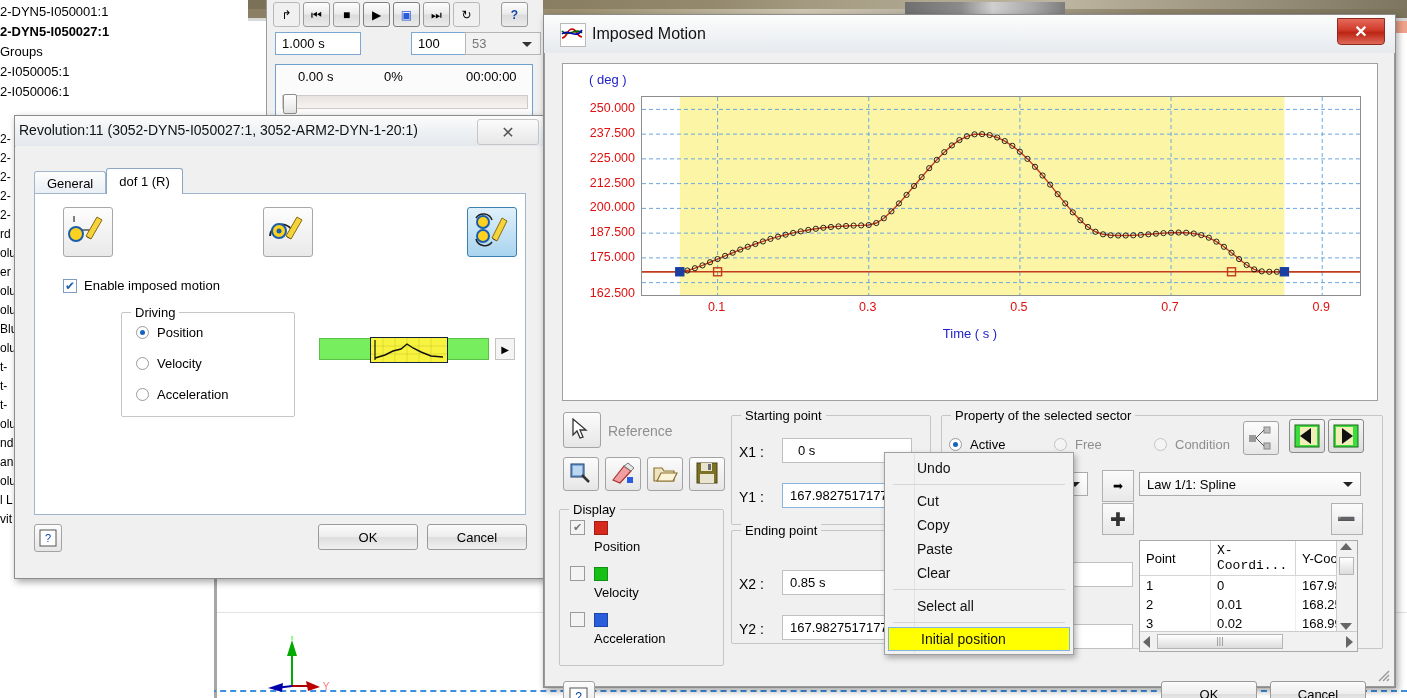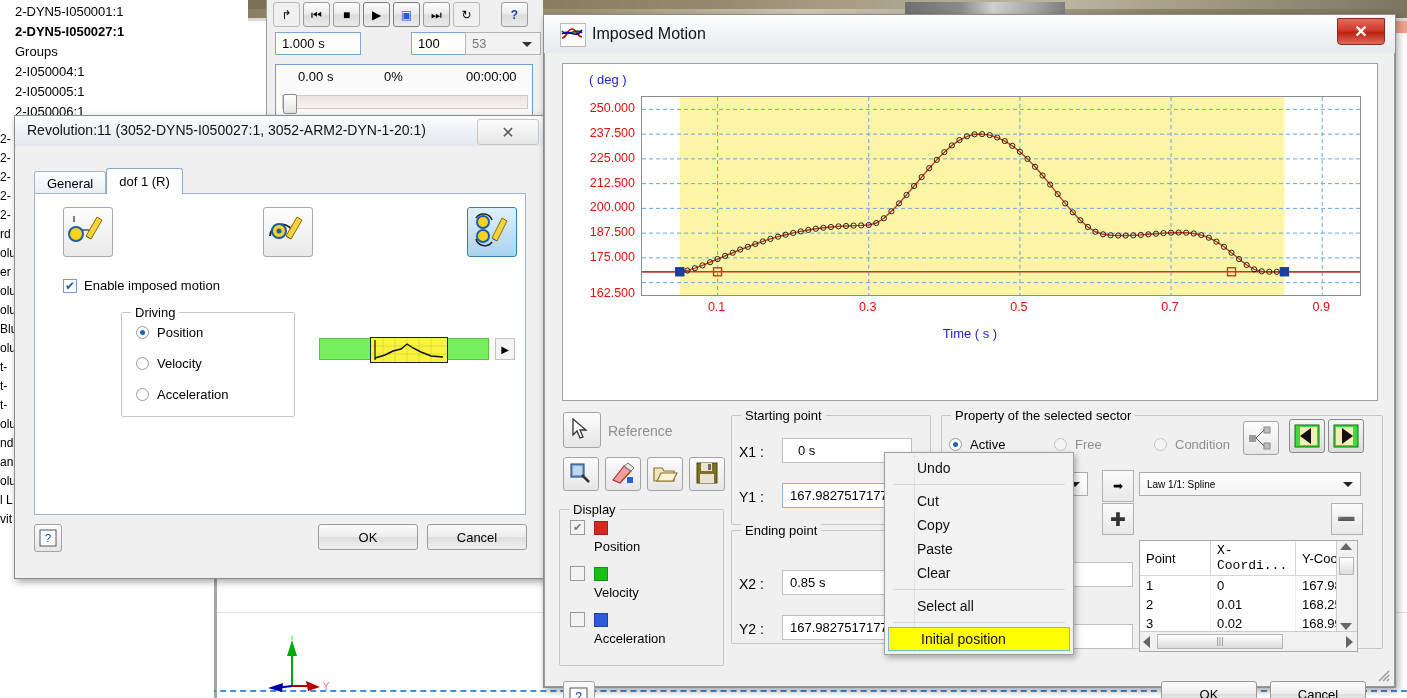--- a/index.html
+++ b/index.html
@@ -24,21 +24,21 @@
   .vp-dash{position:absolute;left:0;top:690px;width:1407px;height:0;
     border-top:2px dashed #3d8fe0;}
   .vp-bottomline{position:absolute;left:0;top:612px;width:1407px;height:1px;background:#e2e2e2;}
 
   
   .triad{position:absolute;left:262px;top:636px;width:70px;height:58px;}
 
   
   #tree{left:0;top:0;width:214px;height:698px;background:#ffffff;}
   .tree-item{height:20px;line-height:20px;font-size:13px;color:#000;white-space:nowrap;
-    overflow:hidden;padding-left:15px;}
+    overflow:hidden;padding-left:0px;}
   .tree-item.bold{font-weight:bold;}
   .tree-mini{height:19px;line-height:19px;font-size:12px;white-space:nowrap;overflow:hidden;}
 
   
   #simbar{left:266px;top:0;width:276px;height:120px;background:#f0f0f0;
     border-left:1px solid #9a9a9a;border-bottom:1px solid #9a9a9a;}
   .tb-row{position:absolute;left:6px;top:2px;display:flex;gap:3px;align-items:center;}
   .tbtn{width:27px;height:25px;border:1px solid #9b9b9b;border-radius:3px;
     background:linear-gradient(180deg,#fdfdfd 0%,#ececec 45%,#dcdcdc 55%,#ebebeb 100%);
     display:flex;align-items:center;justify-content:center;box-sizing:border-box;}
@@ -58,21 +58,21 @@
 
   
   .win{position:absolute;background:#f0f0f0;}
   .win-frame{border:1px solid #8c8c8c;box-shadow:2px 3px 7px rgba(0,0,0,.35);}
 
   
   #revwin{left:14px;top:115px;width:530px;height:462px;}
   #revwin .titlebar{position:absolute;left:0;top:0;width:100%;height:30px;
     background:linear-gradient(180deg,#fcfcfc 0%,#eef1f4 50%,#e4e8ec 100%);
     border-bottom:1px solid #cfcfcf;}
-  #revwin .title{position:absolute;left:12px;top:6px;font-size:14px;color:#111;}
+  #revwin .title{position:absolute;left:4px;top:6px;font-size:14px;color:#111;}
   .revclose{position:absolute;right:6px;top:3px;width:60px;height:24px;border:1px solid #c6c6c6;
     border-radius:3px;background:linear-gradient(180deg,#fbfbfb,#e7e7e7);
     display:flex;align-items:center;justify-content:center;color:#555;font-size:16px;}
   #revwin .body{position:absolute;left:1px;top:30px;width:528px;height:431px;background:#f0f0f0;}
   .tabstrip{position:absolute;left:18px;top:22px;height:26px;display:flex;align-items:flex-end;}
   .tab{height:23px;padding:0 12px;border:1px solid #9fb6cc;border-bottom:none;
     background:linear-gradient(180deg,#fdfdfd,#e8eef4);font-size:13px;line-height:23px;
     border-radius:3px 3px 0 0;box-sizing:border-box;}
   .tab.active{height:26px;line-height:25px;background:#ffffff;border-color:#8aa7c4;position:relative;z-index:3;}
   .tabpane{position:absolute;left:18px;top:47px;width:492px;height:322px;background:#ffffff;
@@ -124,21 +124,21 @@
   .xaxislbl{position:absolute;width:100%;text-align:center;font-size:13px;color:#2222cc;}
 
   .panelgroup{position:absolute;border:1px solid #c6c6c6;border-radius:2px;background:transparent;}
   .panelgroup > .glabel{position:absolute;top:-8px;left:9px;background:#f0f0f0;padding:0 4px;font-size:13px;}
   .field{position:absolute;height:25px;border:1px solid #c0c0c0;background:#fff;font-size:13px;
     line-height:24px;padding-left:7px;box-sizing:border-box;overflow:hidden;white-space:nowrap;}
   .field.focus{border:1px solid #8ab6dd;}
   .sqbtn{position:absolute;width:32px;height:30px;border:1px solid #a3a3a3;border-radius:3px;
     background:linear-gradient(180deg,#fcfcfc,#e6e6e6);}
   .combo{position:absolute;height:24px;border:1px solid #ababab;background:linear-gradient(180deg,#ffffff,#f3f3f3);
-    font-size:10px;line-height:23px;padding-left:7px;box-sizing:border-box;}
+    font-size:13px;line-height:23px;padding-left:7px;box-sizing:border-box;}
   .combo .carat{position:absolute;right:7px;top:9px;width:0;height:0;
     border-left:5px solid transparent;border-right:5px solid transparent;border-top:5px solid #222;}
   .plusbtn{position:absolute;width:30px;height:30px;border:1px solid #b0b0b0;background:linear-gradient(180deg,#fbfbfb,#e8e8e8);
     display:flex;align-items:center;justify-content:center;}
   .navbtn{position:absolute;width:34px;height:32px;border:1px solid #8a8a8a;border-radius:3px;
     background:linear-gradient(180deg,#f6f6f6,#dcdcdc);display:flex;align-items:center;justify-content:center;}
   table.pts{border-collapse:collapse;width:100%;font-size:13px;table-layout:fixed;}
   table.pts th{font-weight:normal;text-align:left;padding:2px 6px;border-right:1px solid #d5d5d5;
     border-bottom:1px solid #d5d5d5;background:#fff;}
   table.pts td{padding:2px 6px;border-right:1px solid #eee;background:#fff;}
@@ -177,21 +177,20 @@
       <polygon points="6,52 21,47 20,56" fill="#00a"></polygon>
     </svg>
   </div>
 </div>
 
 <div class="abs" id="tree">
   <div id="tree-main" style="position:absolute;left:0;top:2px;width:210px;">
       <div class="tree-item">2-DYN5-I050001:1</div>
       <div class="tree-item bold">2-DYN5-I050027:1</div>
       <div class="tree-item">Groups</div>
-      <div class="tree-item">2-I050004:1</div>
       <div class="tree-item">2-I050005:1</div>
       <div class="tree-item">2-I050006:1</div>
     </div>
   <div id="tree-clip" style="position:absolute;left:0;top:130px;width:22px;">
       <div class="tree-mini">2-</div>
       <div class="tree-mini">2-</div>
       <div class="tree-mini">2-</div>
       <div class="tree-mini">2-</div>
       <div class="tree-mini">2-</div>
       <div class="tree-mini">rd</div>

